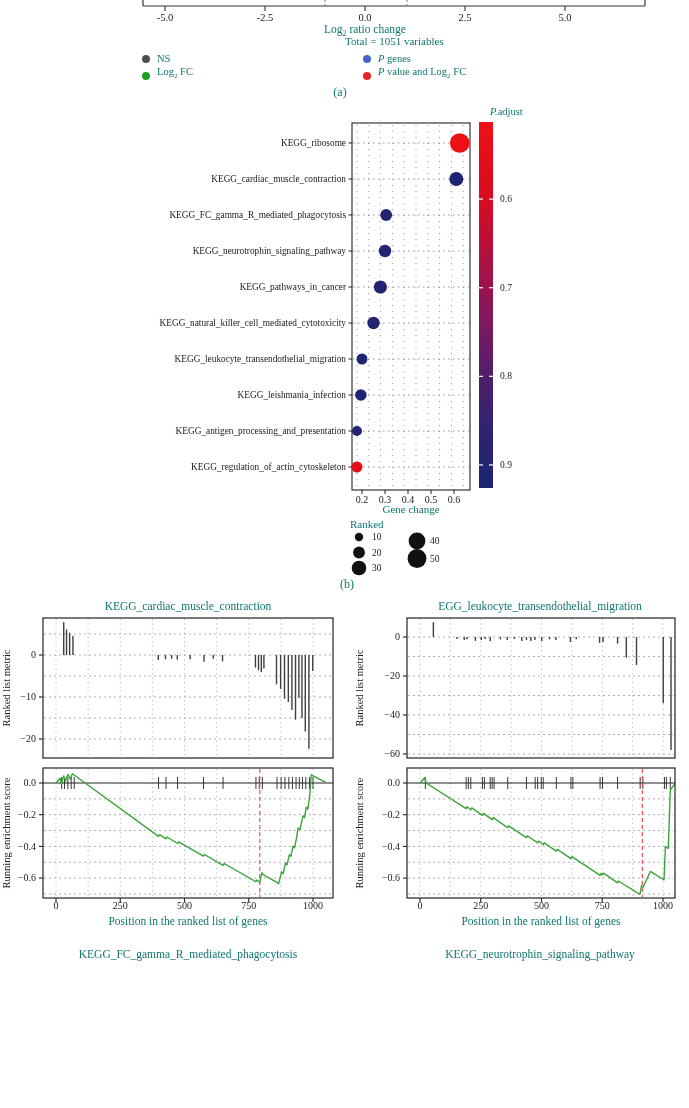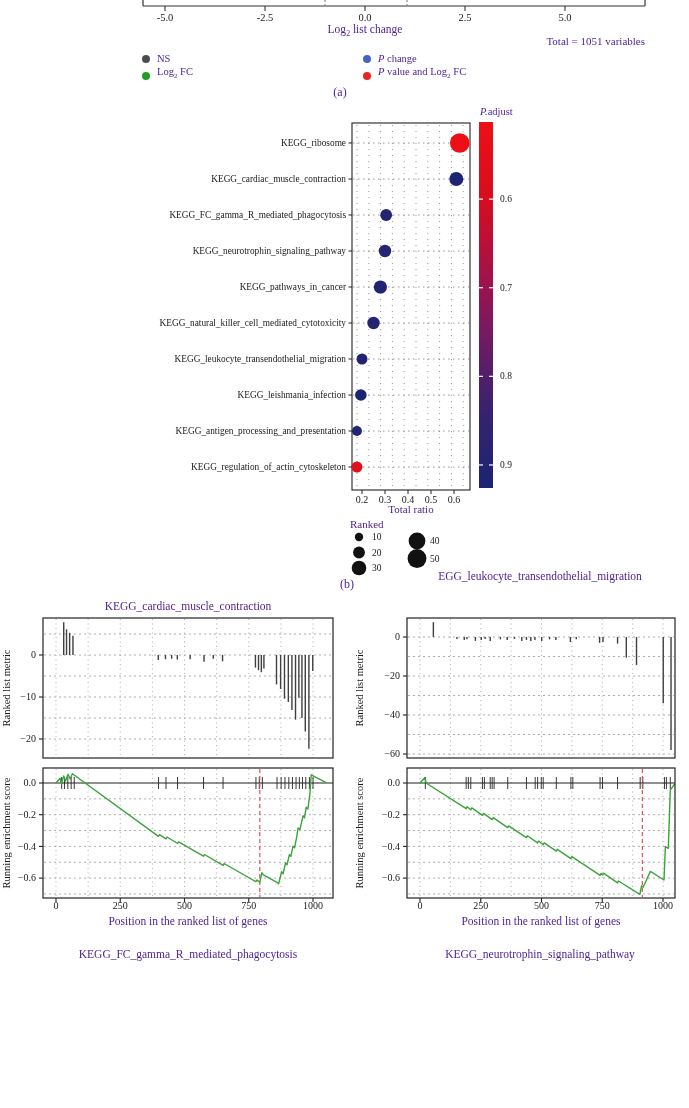--- a/index.html
+++ b/index.html
@@ -1,21 +1,21 @@
 <!DOCTYPE html>
 <html><head>
 <meta charset="utf-8">
 <style>
   html,body{margin:0;padding:0;background:#ffffff;}
   .page{position:relative;width:689px;height:963px;background:#fff;overflow:hidden;
-        font-family:"Liberation Serif","DejaVu Serif",serif;color:#4c1d95;}
+        font-family:"Liberation Serif","DejaVu Serif",serif;color:#0f766e;}
   .page svg{position:absolute;}
   .lbl{position:absolute;white-space:nowrap;line-height:1;}
   .ctr{transform:translateX(-50%);}
-  .rt{text-align:right;}
+  .rt{}
   .ital{display:inline-block;}
   .ital::first-letter{font-style:italic;}
   sub{font-size:68%;}
   .leg{position:absolute;display:flex;align-items:center;font-size:10.5px;}
   .leg .dot{width:8px;height:8px;border-radius:50%;margin-right:7px;flex:none;}
   .fs10{font-size:10.5px}.fs11{font-size:11px}.fs115{font-size:11.5px}.fs12{font-size:12px}
 </style>
 </head>
 <body>
 
@@ -33,34 +33,34 @@
         <line x1="265" y1="6" x2="265" y2="11" stroke="#333333" stroke-width="1.1"></line>
         <text x="265" y="21" font-size="10.5" text-anchor="middle" fill="#1a1a1a">-2.5</text>
         <line x1="365" y1="6" x2="365" y2="11" stroke="#333333" stroke-width="1.1"></line>
         <text x="365" y="21" font-size="10.5" text-anchor="middle" fill="#1a1a1a">0.0</text>
         <line x1="465" y1="6" x2="465" y2="11" stroke="#333333" stroke-width="1.1"></line>
         <text x="465" y="21" font-size="10.5" text-anchor="middle" fill="#1a1a1a">2.5</text>
         <line x1="565" y1="6" x2="565" y2="11" stroke="#333333" stroke-width="1.1"></line>
         <text x="565" y="21" font-size="10.5" text-anchor="middle" fill="#1a1a1a">5.0</text>
       </g>
     </svg>
-  <div class="lbl ctr fs115" style="left:365px;top:24px"><span>Log</span><sub>2</sub><span> list change</span></div>
+  <div class="lbl ctr fs115" style="left:365px;top:24px"><span>Log</span><sub>2</sub><span> ratio change</span></div>
   <div class="lbl rt fs11" style="left:345px;top:36px;width:300px">Total = 1051 variables</div>
   <div>
       <div class="leg" style="left: 142px; top: 53px; text-align: right;">
         <span class="dot" style="background: rgb(77, 77, 77);"></span>
         <span>NS</span>
       </div>
       <div class="leg" style="left: 142px; top: 65.5px; align-items: flex-end;">
         <span class="dot" style="background: rgb(31, 158, 37);"></span>
         <span>Log<sub>2</sub> FC</span>
       </div>
       <div class="leg" style="left: 363px; top: 53px;">
         <span class="dot" style="background: rgb(70, 99, 198);"></span>
-        <span class="ital">P change</span>
+        <span class="ital">P genes</span>
       </div>
       <div class="leg" style="left: 363px; top: 65.5px; align-items: flex-end;">
         <span class="dot" style="background: rgb(230, 37, 40);"></span>
         <span class="ital">P value and Log<sub>2</sub> FC</span>
       </div>
     </div>
   <div class="lbl ctr fs12" style="left:340px;top:86px">(a)</div>
 
   <svg id="panel-b" style="left:0;top:100px" width="689" height="500" viewBox="0 0 689 500">
       <g>
@@ -163,22 +163,22 @@
         <circle cx="359" cy="452.5" r="5.9" fill="#111111"></circle>
         <text x="372" y="455.5" font-size="9.5" text-anchor="start" fill="#1a1a1a">20</text>
         <circle cx="359" cy="468" r="7.3" fill="#111111"></circle>
         <text x="372" y="471" font-size="9.5" text-anchor="start" fill="#1a1a1a">30</text>
         <circle cx="417" cy="441" r="8.4" fill="#111111"></circle>
         <text x="430" y="444" font-size="9.5" text-anchor="start" fill="#1a1a1a">40</text>
         <circle cx="417" cy="458.5" r="9.4" fill="#111111"></circle>
         <text x="430" y="461.5" font-size="9.5" text-anchor="start" fill="#1a1a1a">50</text>
       </g>
     </svg>
-  <div class="lbl ital fs10" style="left:480px;top:107px">P.adjust</div>
-  <div class="lbl ctr fs11" style="left:411px;top:504px">Total ratio</div>
+  <div class="lbl ital fs10" style="left:490px;top:107px">P.adjust</div>
+  <div class="lbl ctr fs11" style="left:411px;top:504px">Gene change</div>
   <div class="lbl fs11" style="left:350px;top:519px">Ranked</div>
   <div class="lbl ctr fs12" style="left:347px;top:578px">(b)</div>
 
   <svg id="gsea-c1" style="left:0;top:600px" width="345" height="340" viewBox="0 0 345 340">
       <g>
         <line x1="56" y1="19" x2="56" y2="158" stroke="#999999" stroke-width="0.8" stroke-dasharray="1,3.5"></line>
         <line x1="88.125" y1="19" x2="88.125" y2="158" stroke="#999999" stroke-width="0.8" stroke-dasharray="1,3.5"></line>
         <line x1="120.25" y1="19" x2="120.25" y2="158" stroke="#999999" stroke-width="0.8" stroke-dasharray="1,3.5"></line>
         <line x1="152.375" y1="19" x2="152.375" y2="158" stroke="#999999" stroke-width="0.8" stroke-dasharray="1,3.5"></line>
         <line x1="184.5" y1="19" x2="184.5" y2="158" stroke="#999999" stroke-width="0.8" stroke-dasharray="1,3.5"></line>
@@ -544,18 +544,18 @@
         <text x="55" y="77.8" font-size="10" text-anchor="end" fill="#1a1a1a">−10</text>
         <line x1="58" y1="110.2" x2="62" y2="110.2" stroke="#222222" stroke-width="1.1"></line>
         <text x="55" y="113.4" font-size="10" text-anchor="end" fill="#1a1a1a">−20</text>
         <line x1="58" y1="145.8" x2="62" y2="145.8" stroke="#222222" stroke-width="1.1"></line>
         <text x="55" y="149" font-size="10" text-anchor="end" fill="#1a1a1a">−30</text>
         <text x="18" y="98" font-size="10.5" text-anchor="middle" fill="#1a1a1a" transform="rotate(-90 18 98)">Ranked list metric</text>
       </g>
     </svg>
 
   <div class="lbl ctr fs115" style="left:188px;top:601px">KEGG_cardiac_muscle_contraction</div>
-  <div class="lbl ctr fs115" style="left:540px;top:571px">EGG_leukocyte_transendothelial_migration</div>
+  <div class="lbl ctr fs115" style="left:540px;top:601px">EGG_leukocyte_transendothelial_migration</div>
   <div class="lbl ctr fs115" style="left:188px;top:916px">Position in the ranked list of genes</div>
   <div class="lbl ctr fs115" style="left:541px;top:916px">Position in the ranked list of genes</div>
   <div class="lbl ctr fs115" style="left:188px;top:949px">KEGG_FC_gamma_R_mediated_phagocytosis</div>
   <div class="lbl ctr fs115" style="left:540px;top:949px">KEGG_neurotrophin_signaling_pathway</div>
 </div>
 
 </body></html>

